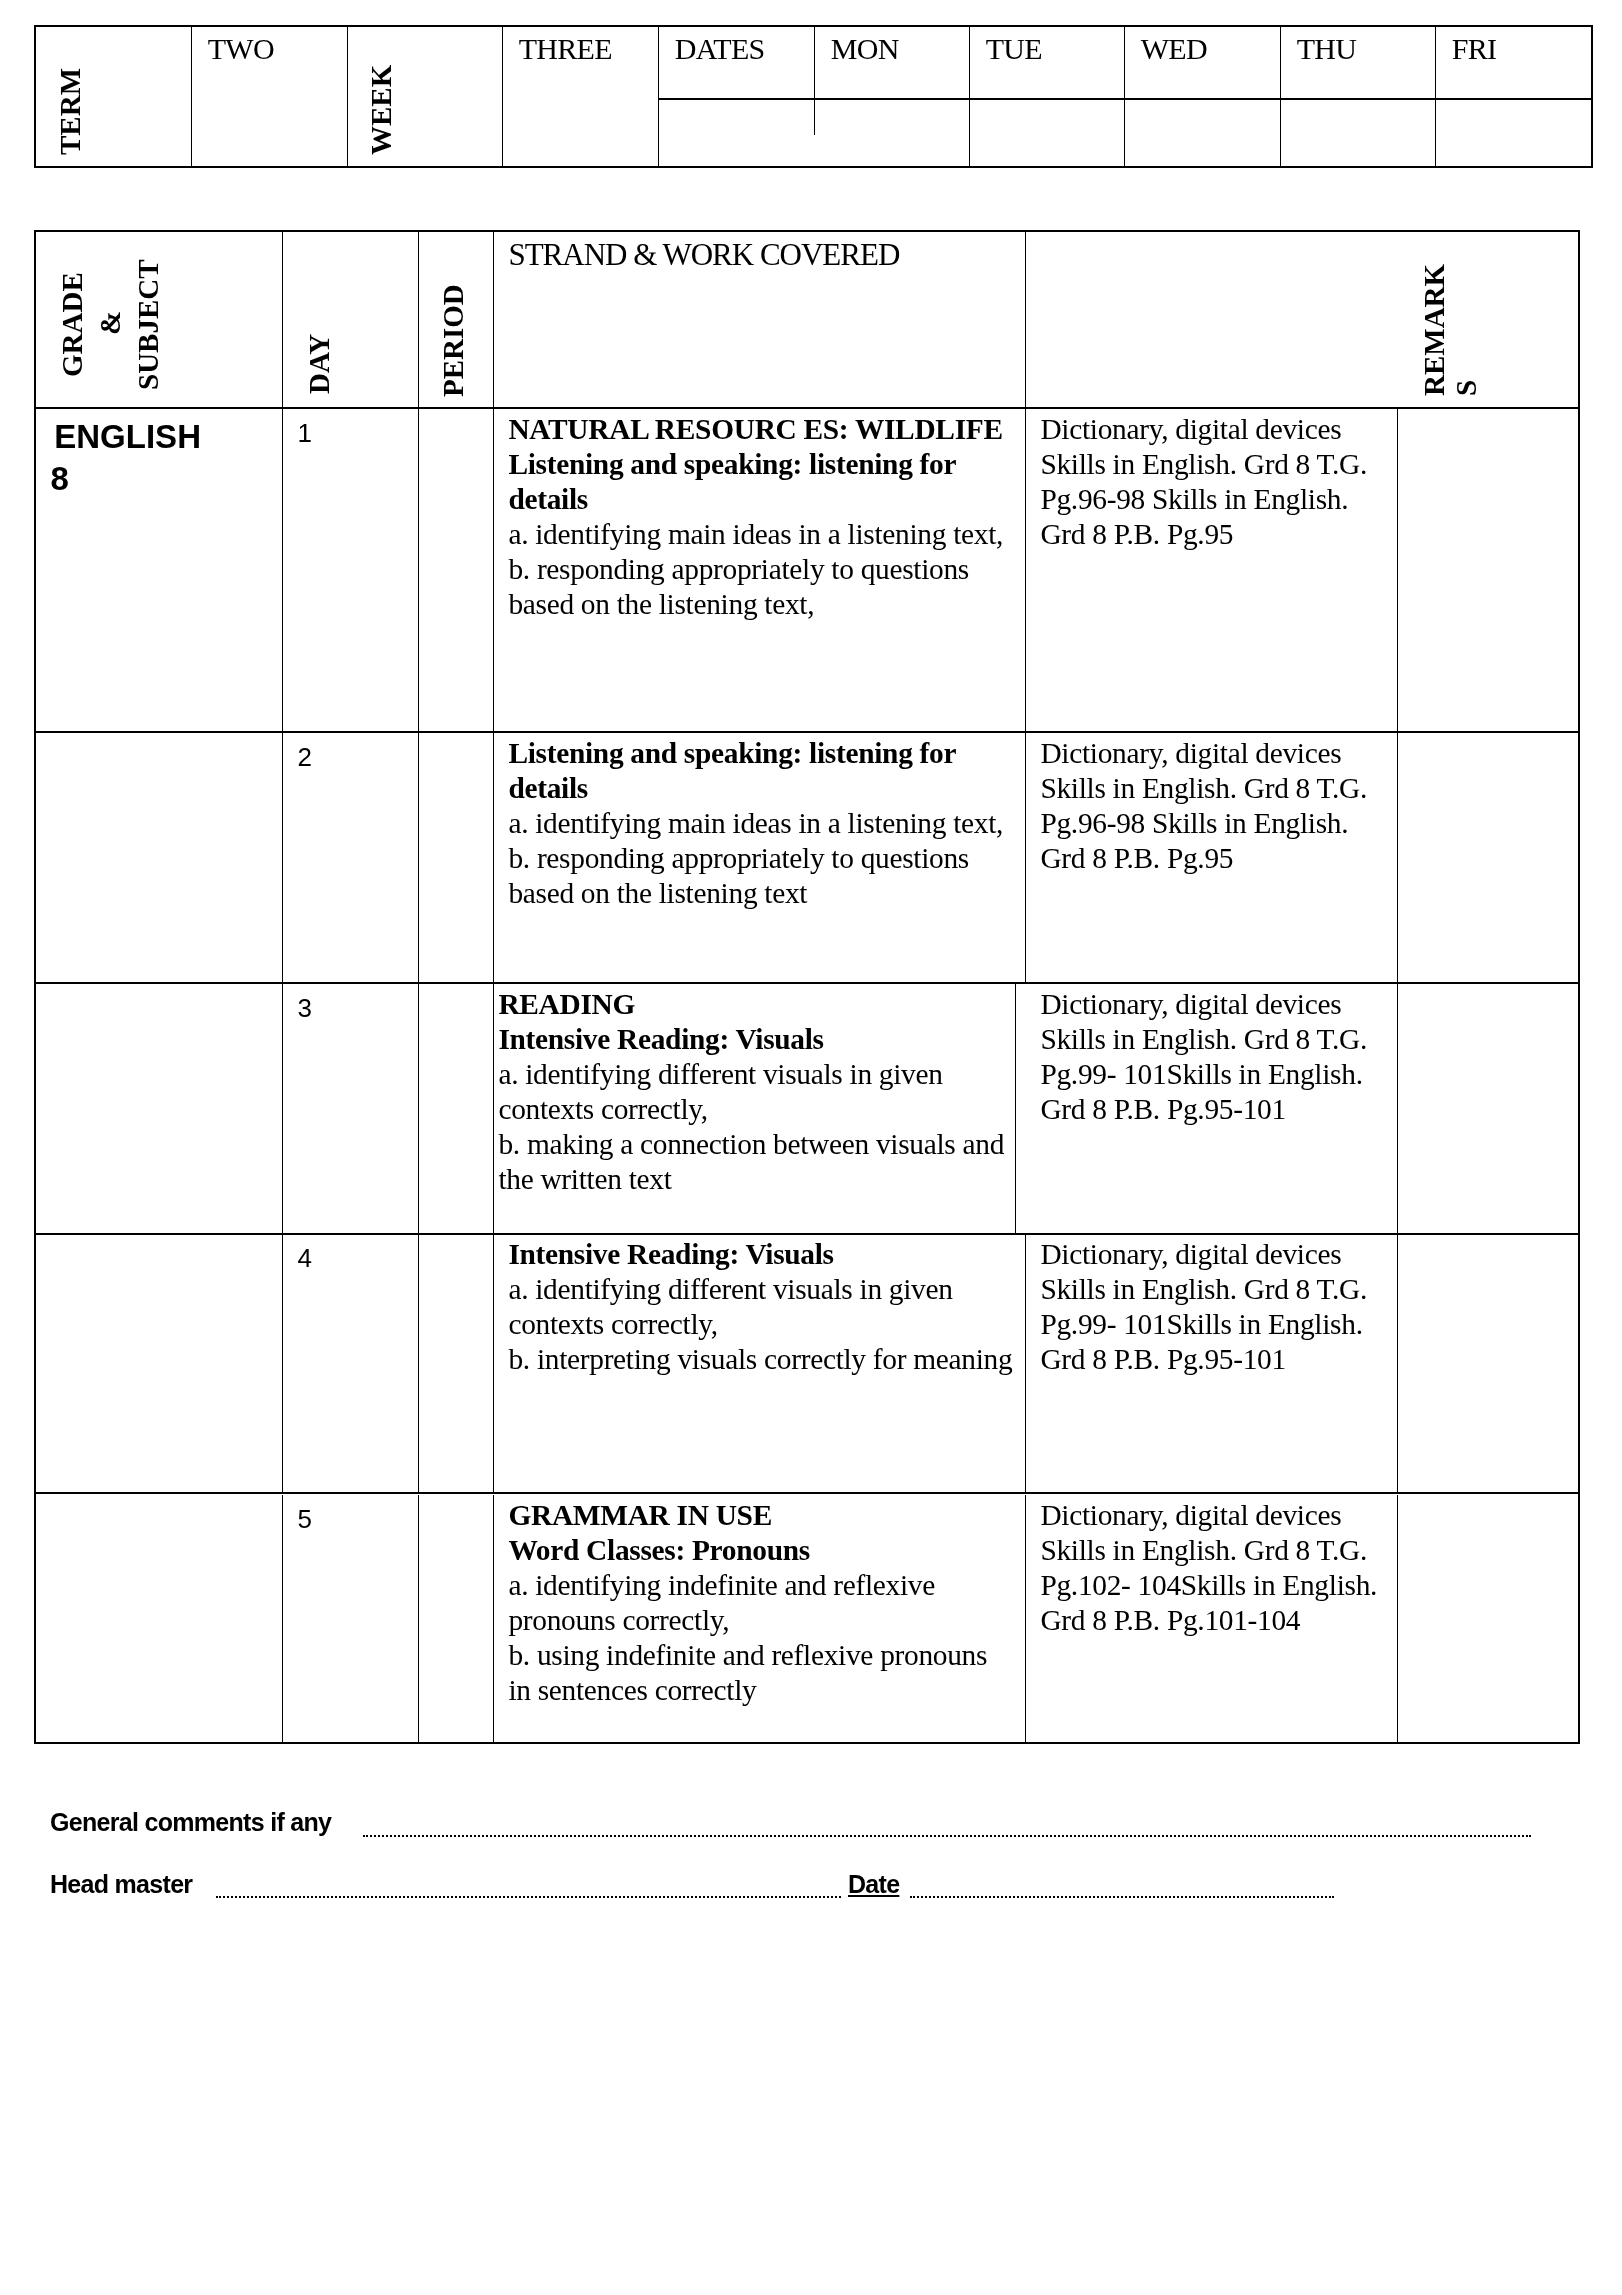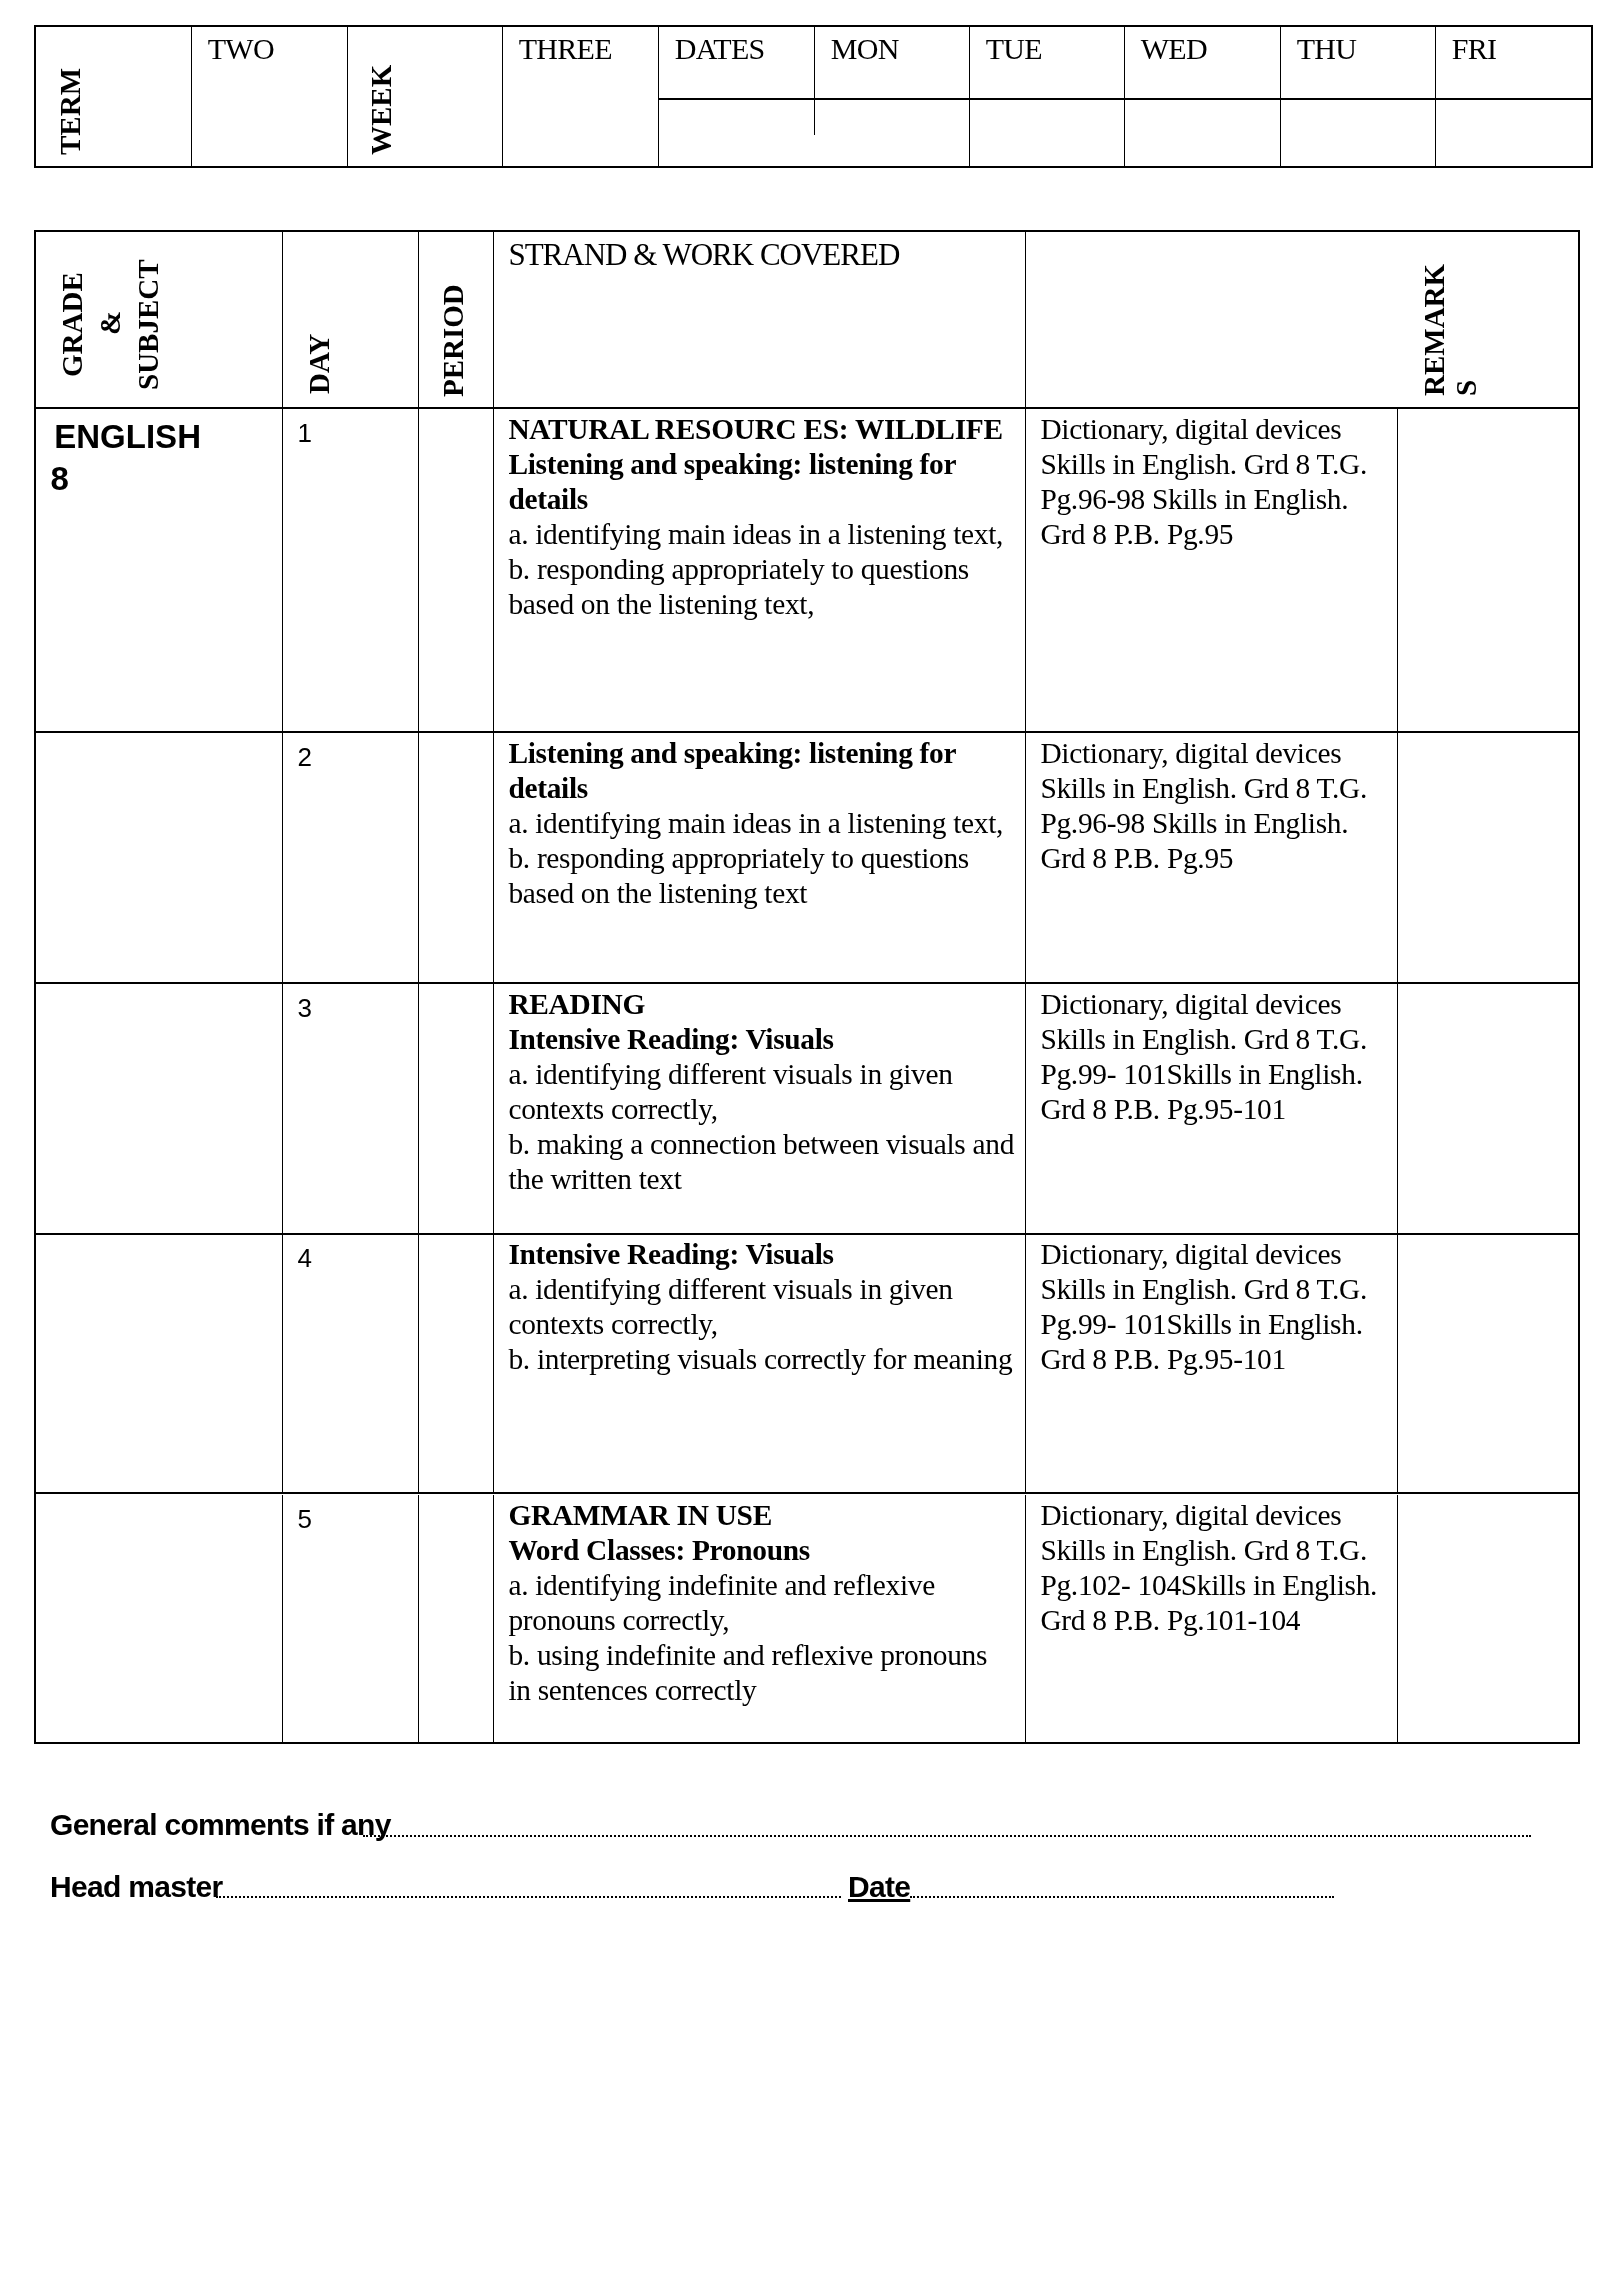--- a/index.html
+++ b/index.html
@@ -21,21 +21,21 @@
   .mcell { position: absolute; top: 0; bottom: 0; box-sizing: border-box; border-right: 1.3px solid #000; }
   .mcell.last { border-right: none; }
   .hdr-serif { font-family: "Liberation Serif", "DejaVu Serif", serif; font-size: 31px; line-height: 38px; letter-spacing: -1px; }
   .body-text { font-family: "Liberation Serif", "DejaVu Serif", serif; font-size: 29.4px; line-height: 35px; letter-spacing: -0.3px; }
   .body-text .b { font-weight: bold; display: block; }
   .body-text .n { display: block; }
   .subject { font-family: "Liberation Sans", "DejaVu Sans", sans-serif; font-weight: bold; font-size: 33px; line-height: 42px; position: absolute; left: 14.4px; top: 6.5px; }
   .daynum { font-family: "Liberation Sans", "DejaVu Sans", sans-serif; font-size: 26px; position: absolute; left: 14.4px; top: 9.2px; }
 
   
-  .footer-line { position: absolute; font-family: "Liberation Sans", "DejaVu Sans", sans-serif; font-weight: bold; font-size: 30px; letter-spacing: -0.7px; white-space: nowrap; }
+  .footer-line { position: absolute; font-family: "Liberation Sans", "DejaVu Sans", sans-serif; font-weight: bold; font-size: 25px; letter-spacing: -0.7px; white-space: nowrap; }
   .dots { position: absolute; border-bottom: 2.6px dotted #000; height: 0; }
 </style>
 </head>
 <body>
 
 <div class="top-table">
 
   <div class="tcell" style="left:0; top:0; width:156px; height:139px;">
     <span class="vert-label" style="left:18.3px; top:128px;">TERM</span>
   </div>
@@ -146,21 +146,21 @@
     </div>
     <div class="mcell last" style="left:1362px; width:180px;"></div>
   </div>
 
   <div class="mrow" style="top:752px; height:251px;">
     <div class="mcell" style="left:0; width:247px;"></div>
     <div class="mcell" style="left:247px; width:136px;">
       <span class="daynum">3</span>
     </div>
     <div class="mcell" style="left:383px; width:75px;"></div>
-    <div class="mcell" style="left:458px; width:532px;">
+    <div class="mcell" style="left:448px; width:532px;">
       <div class="body-text abs" style="left:14.4px; top:2.6px; right:9.2px;">
         <span class="b">READING</span>
         <span class="b">Intensive Reading: Visuals</span>
         <span class="n">a. identifying different visuals in given contexts correctly,</span>
         <span class="n">b. making a connection between visuals and the written text</span>
       </div>
     </div>
     <div class="mcell" style="left:990px; width:372px;">
       <div class="body-text abs" style="left:14.4px; top:2.6px; right:9.2px;">Dictionary, digital devices Skills in English. Grd 8 T.G. Pg.99- 101Skills in English. Grd 8 P.B. Pg.95-101</div>
     </div>

